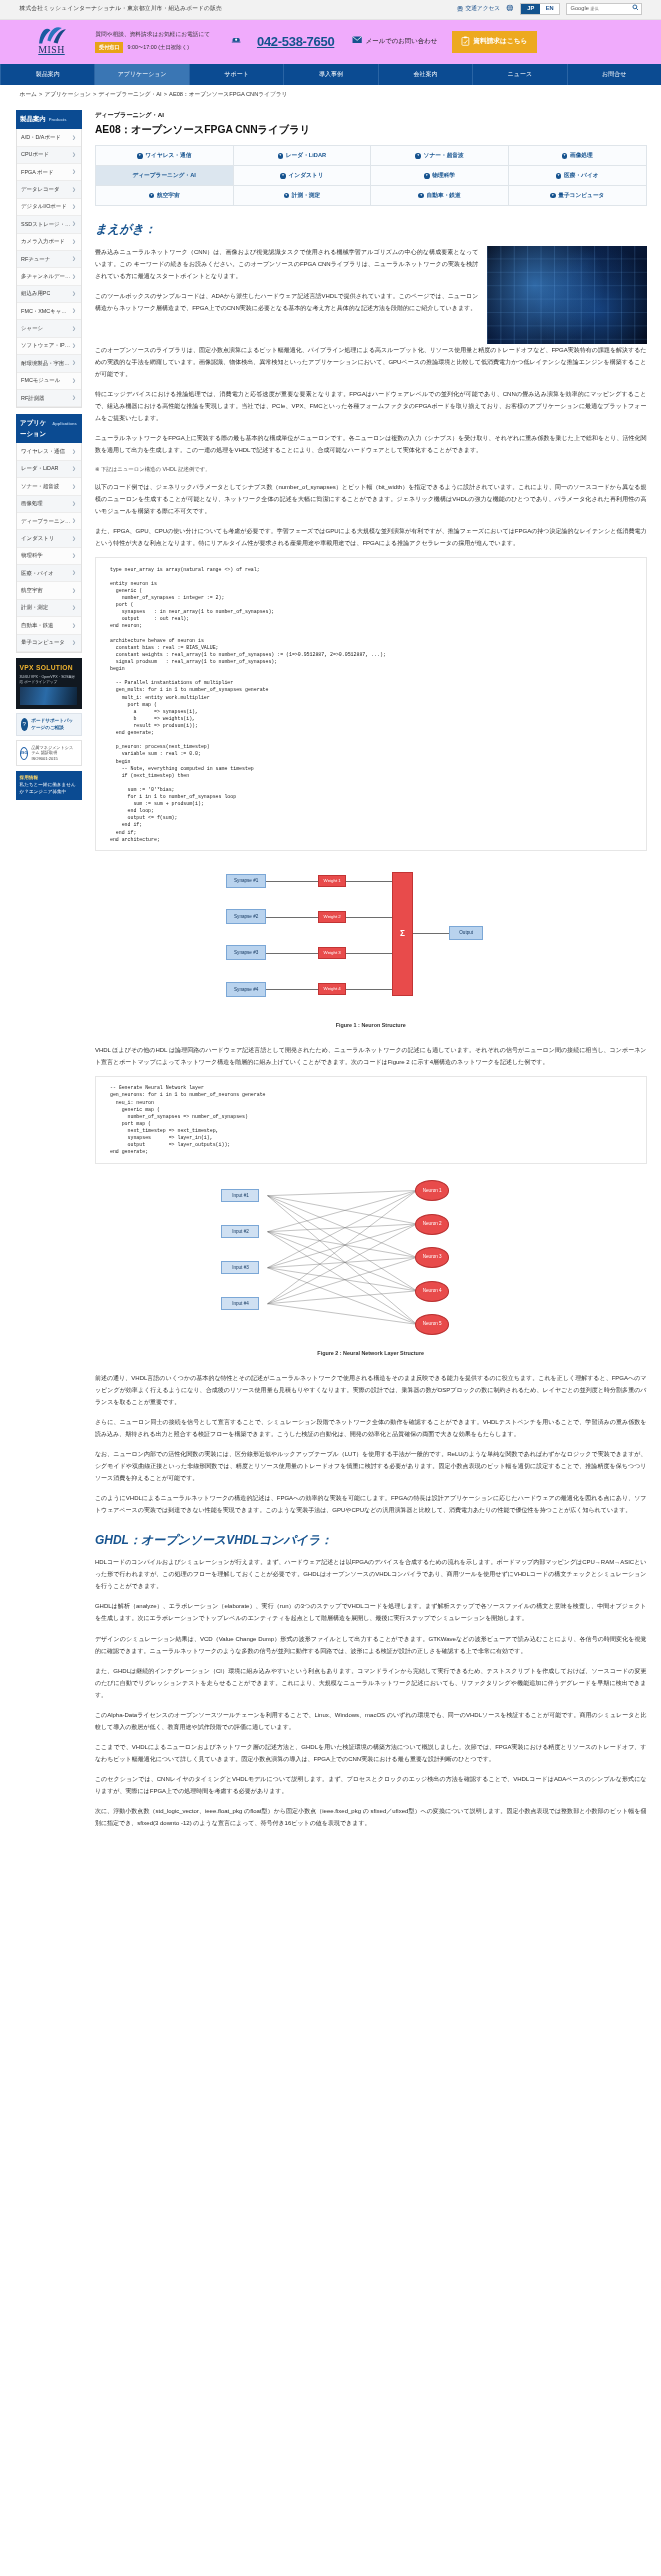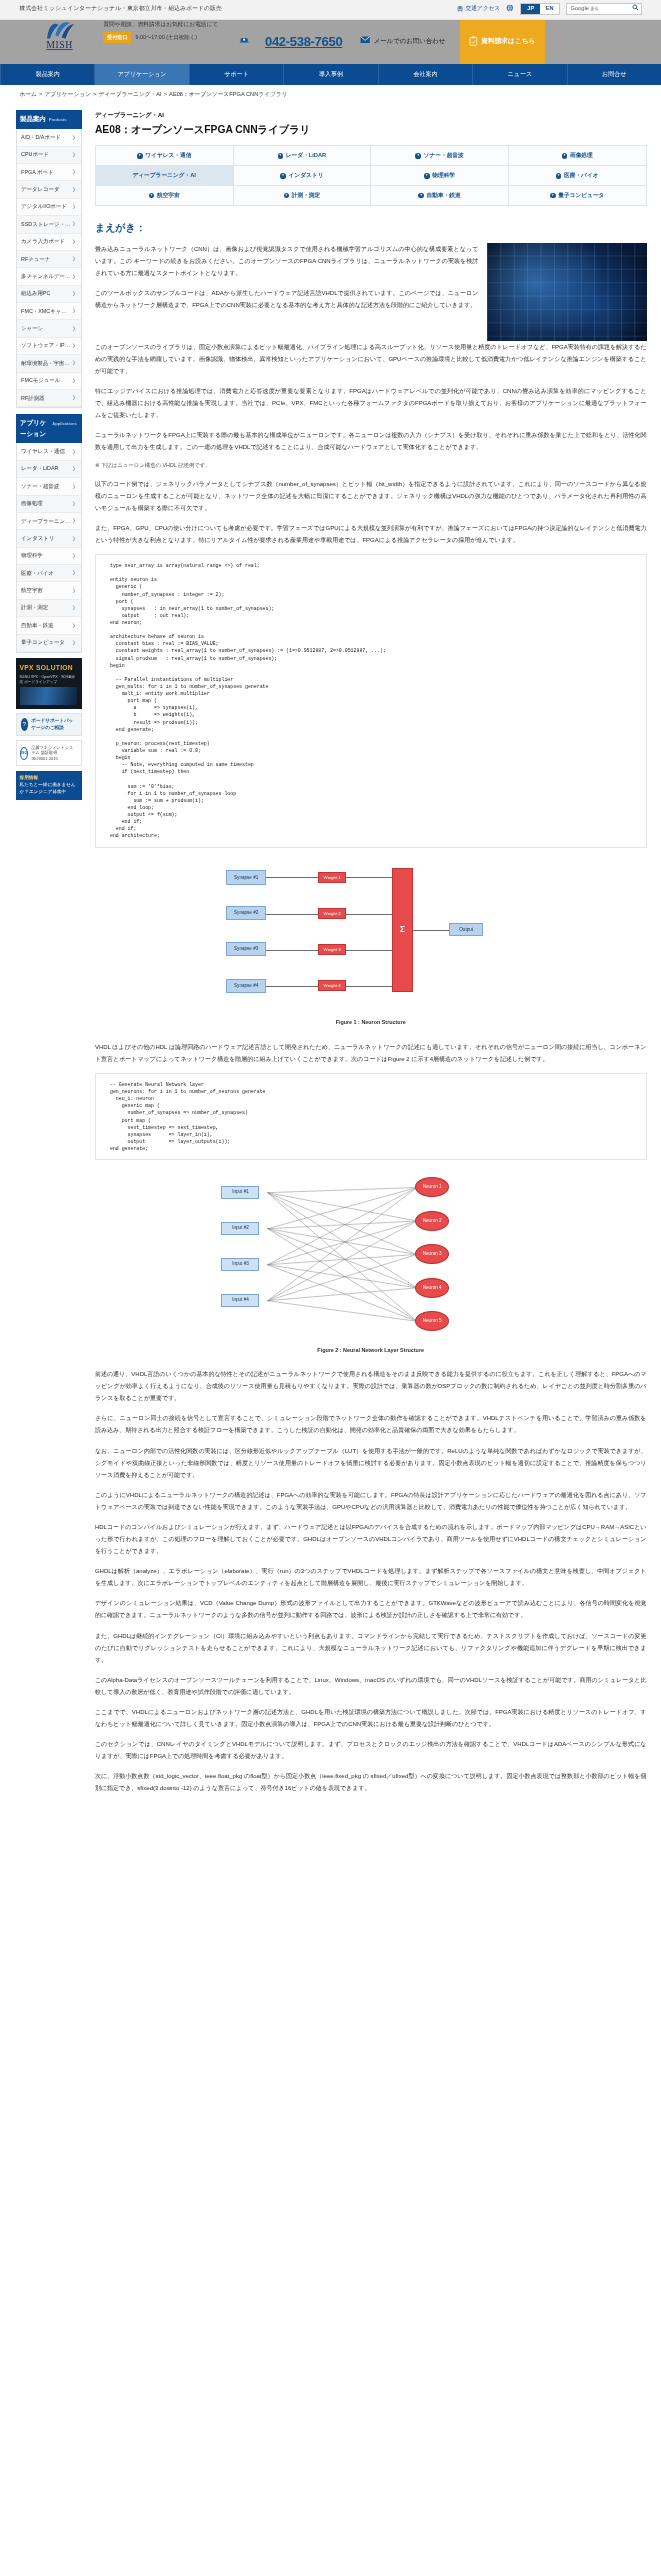--- a/index.html
+++ b/index.html
@@ -34,22 +34,23 @@
   .searchbox { display:flex; align-items:center; background:#fff; border:0.5px solid #c9c9c9;
                height:12.4px; width:76px; padding:0 3.1px; }
   .searchbox .g { font-size:5.7px; color:#555; }
   .searchbox .sup { font-size:4.1px; color:#777; margin-left:1.5px; }
   .searchbox .mag { margin-left:auto; color:#14538e; }
 
   
   .site-header {
     height: 44px;
     display: flex;
-    padding: 0 29px;
-    background: #a3a3a3;
+    align-items: center;
+    padding: 0 21px;
+    background: #f0abfc;
   }
   .logo { width:61px; display:flex; flex-direction:column; align-items:center; }
   .logo-mark { width: 32px; height: 19.6px; position:relative; }
   .logo-text { font-family:"Liberation Serif", serif; font-size:9.8px; letter-spacing:0.5px;
                color:#15315e; margin-top:-2.1px; }
   .hdr-contact { margin-left: 13.4px; }
   .hdr-contact .l1 { font-size: 5.7px; color:#333; }
   .hdr-contact .l2 { display:flex; align-items:center; gap:4.1px; margin-top:2.6px; }
   .badge-hours { background:#e8a317; color:#fff; font-size:5.2px; padding:1px 3.6px; font-weight:bold; }
   .hours-text { font-size:5.4px; color:#333; }
@@ -124,21 +125,21 @@
   .app-cell { border-right:0.5px solid #dfe5ea; border-bottom:0.5px solid #dfe5ea;
               background:#fafcfe; padding:4.6px 3.1px; display:flex; align-items:center;
               justify-content:center; gap:2.6px; font-size:5.7px; font-weight:bold;
               color:#16538f; text-decoration:none; }
   .app-cell.current { background:#dce6ef; }
   .app-cell .dot { width:5.7px;height:5.7px;border-radius:50%;background:#16538f;
                    color:#fff;font-size:3.1px;display:flex;align-items:center;justify-content:center;
                    flex:0 0 5.7px; }
 
   
-  h2.sec { font-size:10px; color:#16538f; font-weight:bold; margin:13.4px 0 6.2px; }
+  h2.sec { font-size:12px; color:#16538f; font-weight:bold; margin:13.4px 0 6.2px;font-style:italic; }
   p.body { font-size:6px; line-height:2.0; margin:0 0 8.2px 0; color:#2b2b2b; text-align:justify; }
   p.small { font-size:5.4px; color:#555; margin:0 0 7.2px; }
 
   .intro-wrap { display:flex; gap:8.2px; align-items:flex-start; }
   .intro-text { flex:1; min-width:0; }
   .hero-img { width:160px; height:98px; flex:0 0 160px;
               background:
                 radial-gradient(circle at 30% 40%, rgba(80,170,255,.55), transparent 55%),
                 radial-gradient(circle at 70% 65%, rgba(40,120,220,.45), transparent 50%),
                 linear-gradient(135deg,#050b1c 0%,#0a1f44 45%,#020511 100%);
@@ -634,20 +635,21 @@
         <div class="nn-neuron" style="left:204px;top:139px">Neuron 5</div>
       </div>
       <figcaption>Figure 2 : Neural Network Layer Structure</figcaption>
     </figure>
 
     <p class="body">前述の通り、VHDL言語のいくつかの基本的な特性とその記述がニューラルネットワークで使用される構造をそのまま反映できる能力を提供するのに役立ちます。これを正しく理解すると、FPGAへのマッピングが効率よく行えるようになり、合成後のリソース使用量も見積もりやすくなります。実際の設計では、乗算器の数がDSPブロックの数に制約されるため、レイヤごとの並列度と時分割多重のバランスを取ることが重要です。</p>
     <p class="body">さらに、ニューロン同士の接続を信号として宣言することで、シミュレーション段階でネットワーク全体の動作を確認することができます。VHDLテストベンチを用いることで、学習済みの重み係数を読み込み、期待される出力と照合する検証フローを構築できます。こうした検証の自動化は、開発の効率化と品質確保の両面で大きな効果をもたらします。</p>
     <p class="body">なお、ニューロン内部での活性化関数の実装には、区分線形近似やルックアップテーブル（LUT）を使用する手法が一般的です。ReLUのような単純な関数であればわずかなロジックで実装できますが、シグモイドや双曲線正接といった非線形関数では、精度とリソース使用量のトレードオフを慎重に検討する必要があります。固定小数点表現のビット幅を適切に設定することで、推論精度を保ちつつリソース消費を抑えることが可能です。</p>
     <p class="body">このようにVHDLによるニューラルネットワークの構造的記述は、FPGAへの効率的な実装を可能にします。FPGAの特長は設計アプリケーションに応じたハードウェアの最適化を図れる点にあり、ソフトウェアベースの実装では到達できない性能を実現できます。このような実装手法は、GPUやCPUなどの汎用演算器と比較して、消費電力あたりの性能で優位性を持つことが広く知られています。</p>
 
+    <h2 class="sec">GHDL：オープンソースVHDLコンパイラ：</h2>
     <p class="body">HDLコードのコンパイルおよびシミュレーションが行えます。まず、ハードウェア記述とは以FPGAのデバイスを合成するための流れを示します。ボードマップ内部マッピングはCPU→RAM→ASICといった形で行われますが、この処理のフローを理解しておくことが必要です。GHDLはオープンソースのVHDLコンパイラであり、商用ツールを使用せずにVHDLコードの構文チェックとシミュレーションを行うことができます。</p>
     <p class="body">GHDLは解析（analyze）、エラボレーション（elaborate）、実行（run）の3つのステップでVHDLコードを処理します。まず解析ステップで各ソースファイルの構文と意味を検査し、中間オブジェクトを生成します。次にエラボレーションでトップレベルのエンティティを起点として階層構造を展開し、最後に実行ステップでシミュレーションを開始します。</p>
     <p class="body">デザインのシミュレーション結果は、VCD（Value Change Dump）形式の波形ファイルとして出力することができます。GTKWaveなどの波形ビューアで読み込むことにより、各信号の時間変化を視覚的に確認できます。ニューラルネットワークのような多数の信号が並列に動作する回路では、波形による検証が設計の正しさを確認する上で非常に有効です。</p>
     <p class="body">また、GHDLは継続的インテグレーション（CI）環境に組み込みやすいという利点もあります。コマンドラインから完結して実行できるため、テストスクリプトを作成しておけば、ソースコードの変更のたびに自動でリグレッションテストを走らせることができます。これにより、大規模なニューラルネットワーク記述においても、リファクタリングや機能追加に伴うデグレードを早期に検出できます。</p>
     <p class="body">このAlpha-Dataライセンスのオープンソースツールチェーンを利用することで、Linux、Windows、macOS のいずれの環境でも、同一のVHDLソースを検証することが可能です。商用のシミュレータと比較して導入の敷居が低く、教育用途や試作段階での評価に適しています。</p>
     <p class="body">ここまでで、VHDLによるニューロンおよびネットワーク層の記述方法と、GHDLを用いた検証環境の構築方法について概説しました。次節では、FPGA実装における精度とリソースのトレードオフ、すなわちビット幅最適化について詳しく見ていきます。固定小数点演算の導入は、FPGA上でのCNN実装における最も重要な設計判断のひとつです。</p>
 
     <p class="body">このセクションでは、CNNレイヤのタイミングとVHDLモデルについて説明します。まず、プロセスとクロックのエッジ検出の方法を確認することで、VHDLコードはADAベースのシンプルな形式になりますが、実際にはFPGA上での処理時間を考慮する必要があります。</p>
     <p class="body">次に、浮動小数点数（std_logic_vector、ieee.float_pkg のfloat型）から固定小数点（ieee.fixed_pkg の sfixed／ufixed型）への変換について説明します。固定小数点表現では整数部と小数部のビット幅を個別に指定でき、sfixed(3 downto -12) のような宣言によって、符号付き16ビットの値を表現できます。</p>
 

